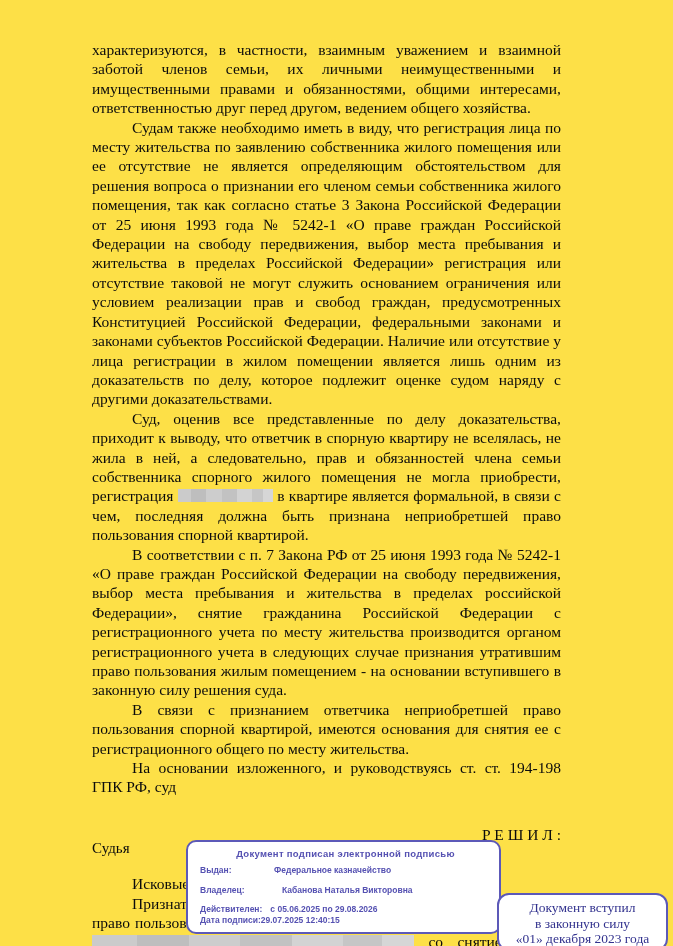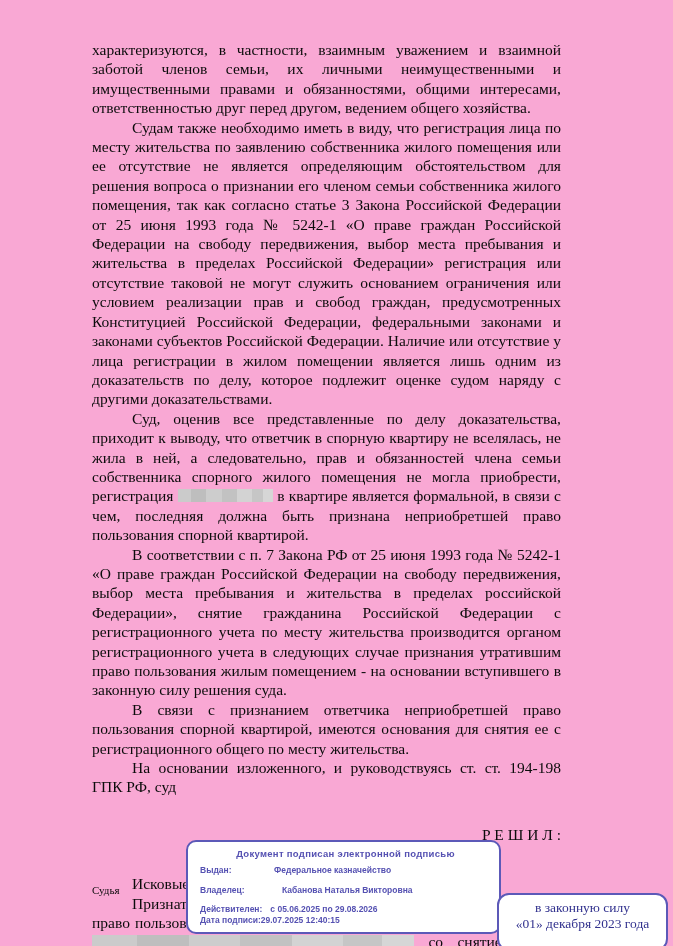--- a/index.html
+++ b/index.html
@@ -2,21 +2,21 @@
 <html><head>
 <meta charset="utf-8">
 <style>
   html, body { margin:0; padding:0; }
   body {
     width:673px; height:946px; position:relative; overflow:hidden;
     background:#ffffff;
     font-family:"Liberation Serif", serif;
     color:#0c0c0c;
   }
-  .page { position:absolute; inset:0; background:#f9a8d4; }
+  .page { position:absolute; inset:0; background:#fde047; }
 
   
   .doc-text {
     position:absolute; left:92px; top:40px; width:469px;
     font-size:15.5px; line-height:19.4px; text-align:justify;
   }
   .para { margin:0; text-indent:40px; }
   .para.no-indent { text-indent:0; }
   .para.heading {
     text-align:right; text-indent:0;
@@ -24,22 +24,22 @@
   }
   .redact {
     display:inline-block; height:13px; vertical-align:-1px;
     background:linear-gradient(90deg,
       #cbcbcb 0 14%, #bebebe 14% 30%, #cdcdcd 30% 46%,
       #c2c2c2 46% 62%, #d3d3d3 62% 78%, #c6c6c6 78% 90%, #d6d6d6 90% 100%);
   }
 
   
   .judge-label {
-    position:absolute; left:92px; top:884px;
-    font-size:11px;
+    position:absolute; left:92px; top:840px;
+    font-size:15px;
   }
 
   
   .esign {
     position:absolute; left:186px; top:840px; width:315px; box-sizing:border-box;
     border:2px solid #5c59b8; border-radius:10px; background:#ffffff;
     padding:5px 8px 7px 12px;
     font-family:"Liberation Sans", sans-serif;
     color:#5551b2;
   }
@@ -96,17 +96,18 @@
           <span class="esign-value">с 05.06.2025 по 29.08.2026</span>
         </div>
         <div class="esign-row">
           <span class="esign-label">Дата подписи:</span>
           <span class="esign-value">29.07.2025 12:40:15</span>
         </div>
       </div>
   </div>
 
   <div class="legal-stamp">
+    <div>Документ вступил</div>
     <div>в законную силу</div>
     <div>«01» декабря 2023 года</div>
   </div>
 
 </div>
 
 </body></html>

